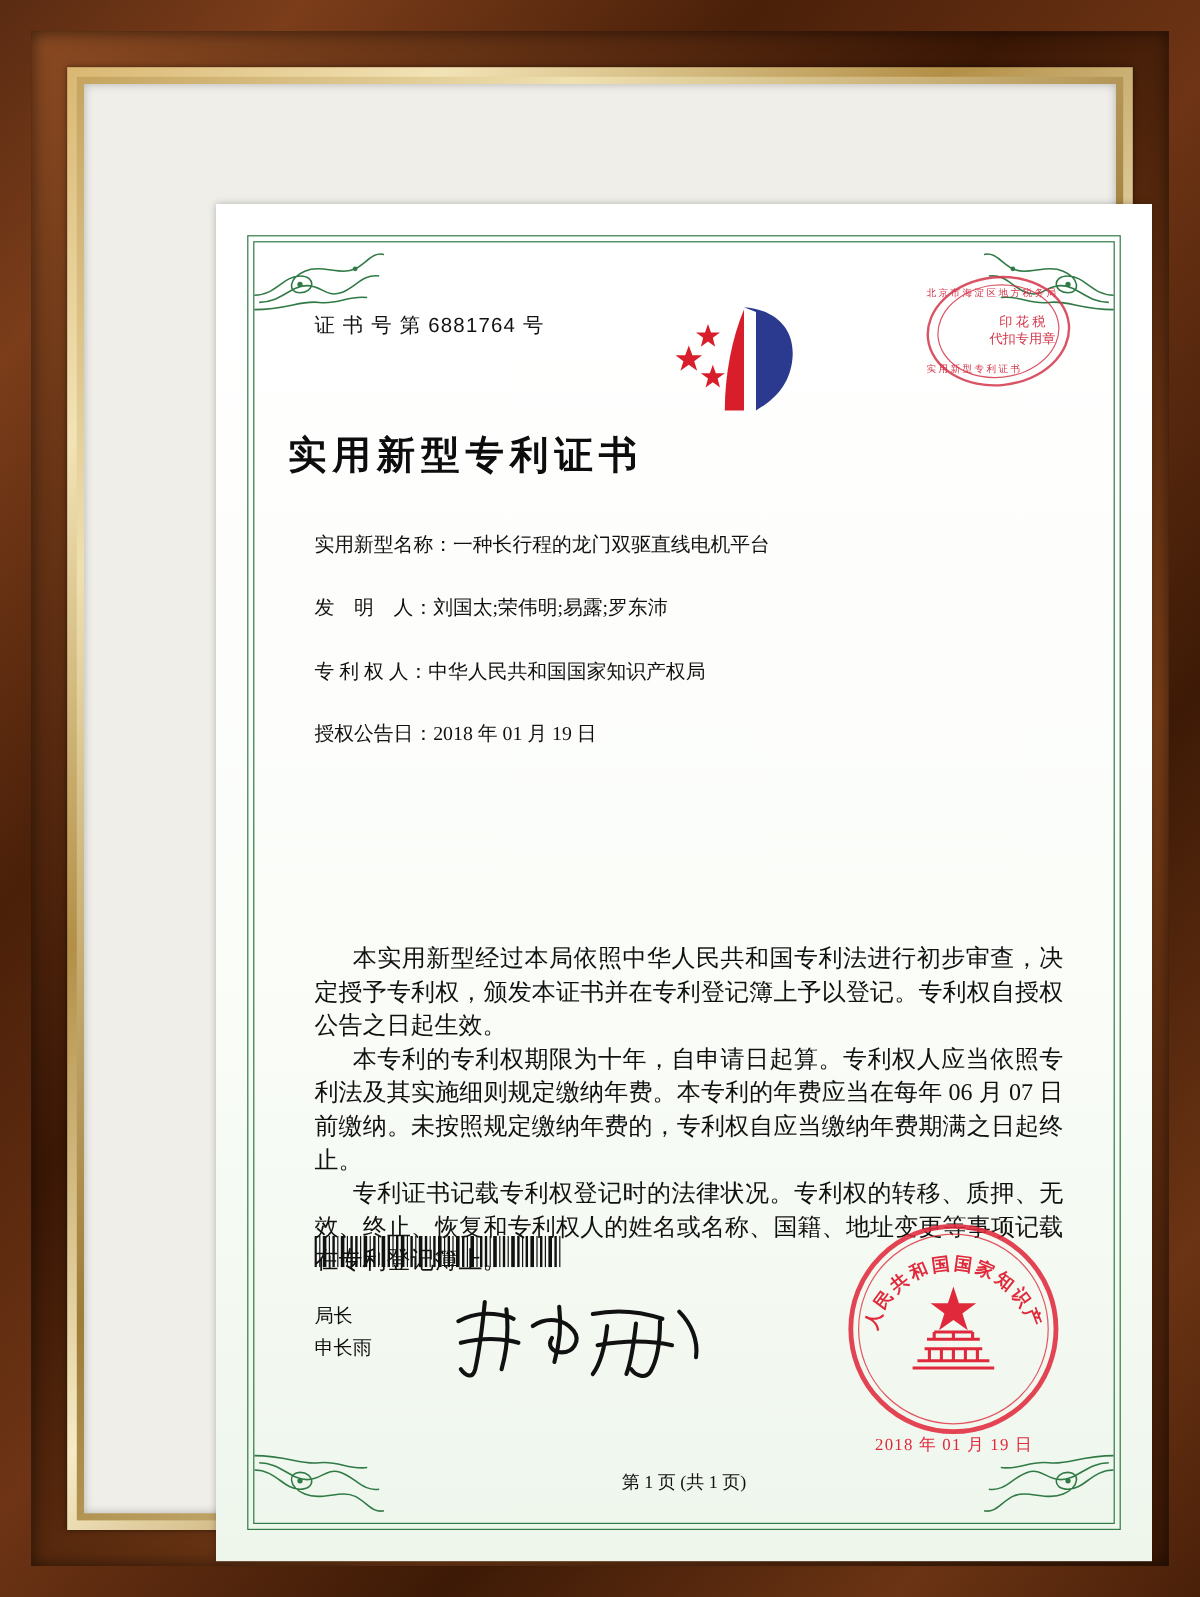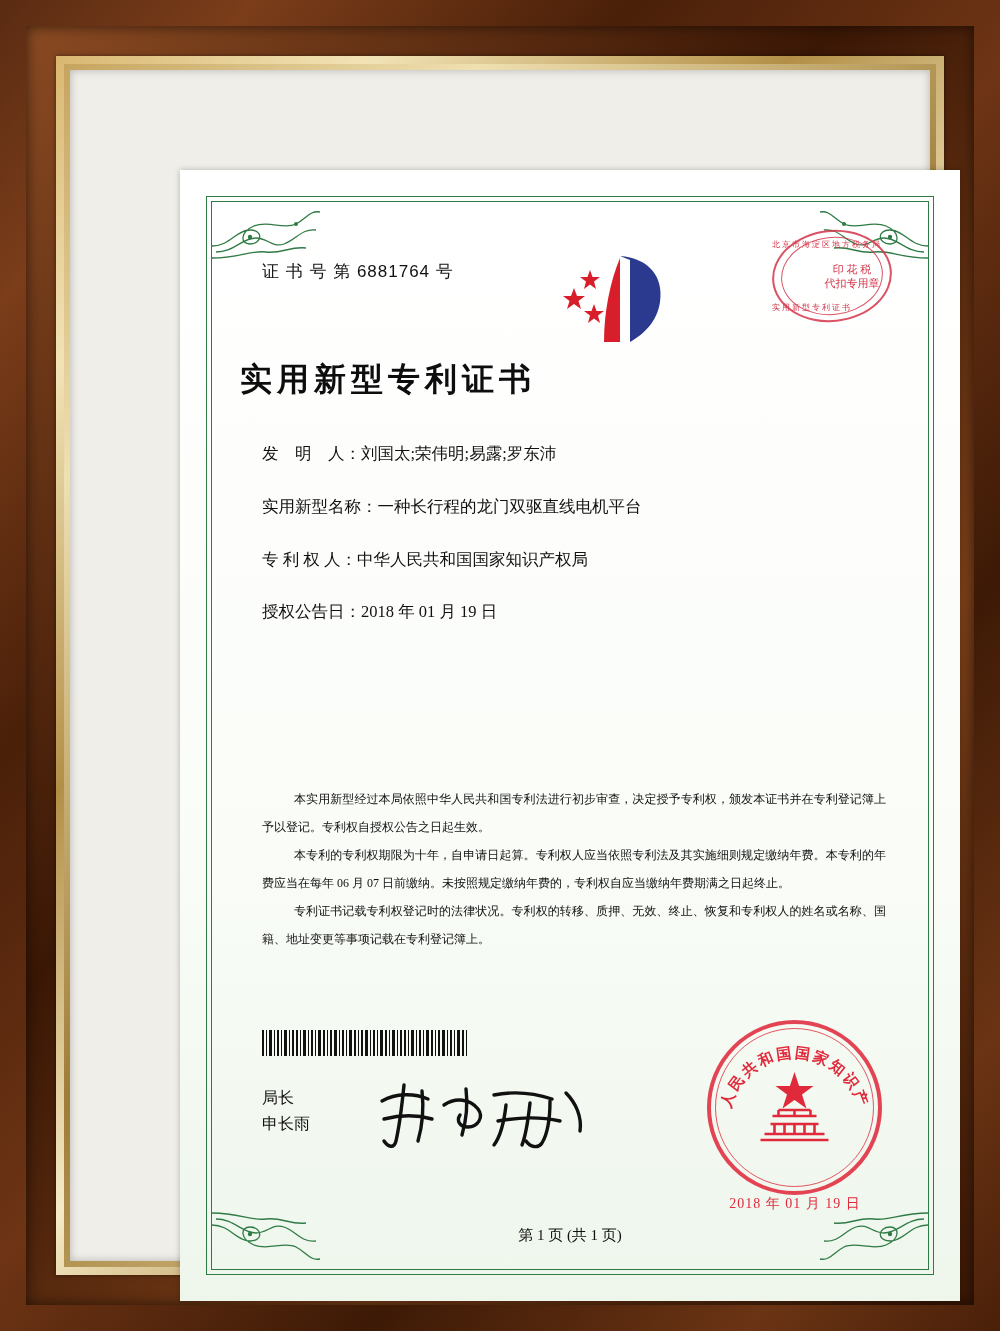--- a/index.html
+++ b/index.html
@@ -88,21 +88,21 @@
   .title{
     position:absolute;left:0;right:0;top:128px;text-align:left;
     font-size:32px;font-weight:bold;letter-spacing:5px;color:#0d0d0d;
     font-family:"DejaVu Serif", serif;
   }
   .fields{position:absolute;left:22px;top:212px;right:10px;}
   .field{margin-bottom:28px;font-size:16.5px;color:#111;line-height:1.5;}
   .field .lbl{display:inline-block;white-space:pre;}
   .body-text{
     position:absolute;left:22px;top:555px;right:14px;
-    font-size:12px;line-height:28px;color:#111;text-align:justify;
+    font-size:20px;line-height:28px;color:#111;text-align:justify;
   }
   .body-text p{margin:0;}
   .body-text p.ind{text-indent:32px;}
   .barcode{position:absolute;left:22px;top:800px;width:210px;height:26px;}
   .sign-label{
     position:absolute;left:22px;top:855px;font-size:16px;line-height:26px;color:#111;
   }
   .signature{
     position:absolute;left:130px;top:845px;width:230px;height:80px;color:#111;
   }
@@ -206,24 +206,24 @@
             <div>印 花 税</div>
             <div>代扣专用章</div>
           </div>
           <div class="t-bot">实用新型专利证书</div>
         </div>
 
         <div class="title">实用新型专利证书</div>
 
         <div class="fields">
           <div class="field">
+            <span class="lbl">实用新型名称：</span><span>一种长行程的龙门双驱直线电机平台</span>
+          </div>
+          <div class="field">
             <span class="lbl">发　明　人：</span><span>刘国太;荣伟明;易露;罗东沛</span>
-          </div>
-          <div class="field">
-            <span class="lbl">实用新型名称：</span><span>一种长行程的龙门双驱直线电机平台</span>
           </div>
           <div class="field">
             <span class="lbl">专 利 权 人：</span><span>中华人民共和国国家知识产权局</span>
           </div>
           <div class="field">
             <span class="lbl">授权公告日：</span><span>2018 年 01 月 19 日</span>
           </div>
         </div>
 
         <div class="body-text">

